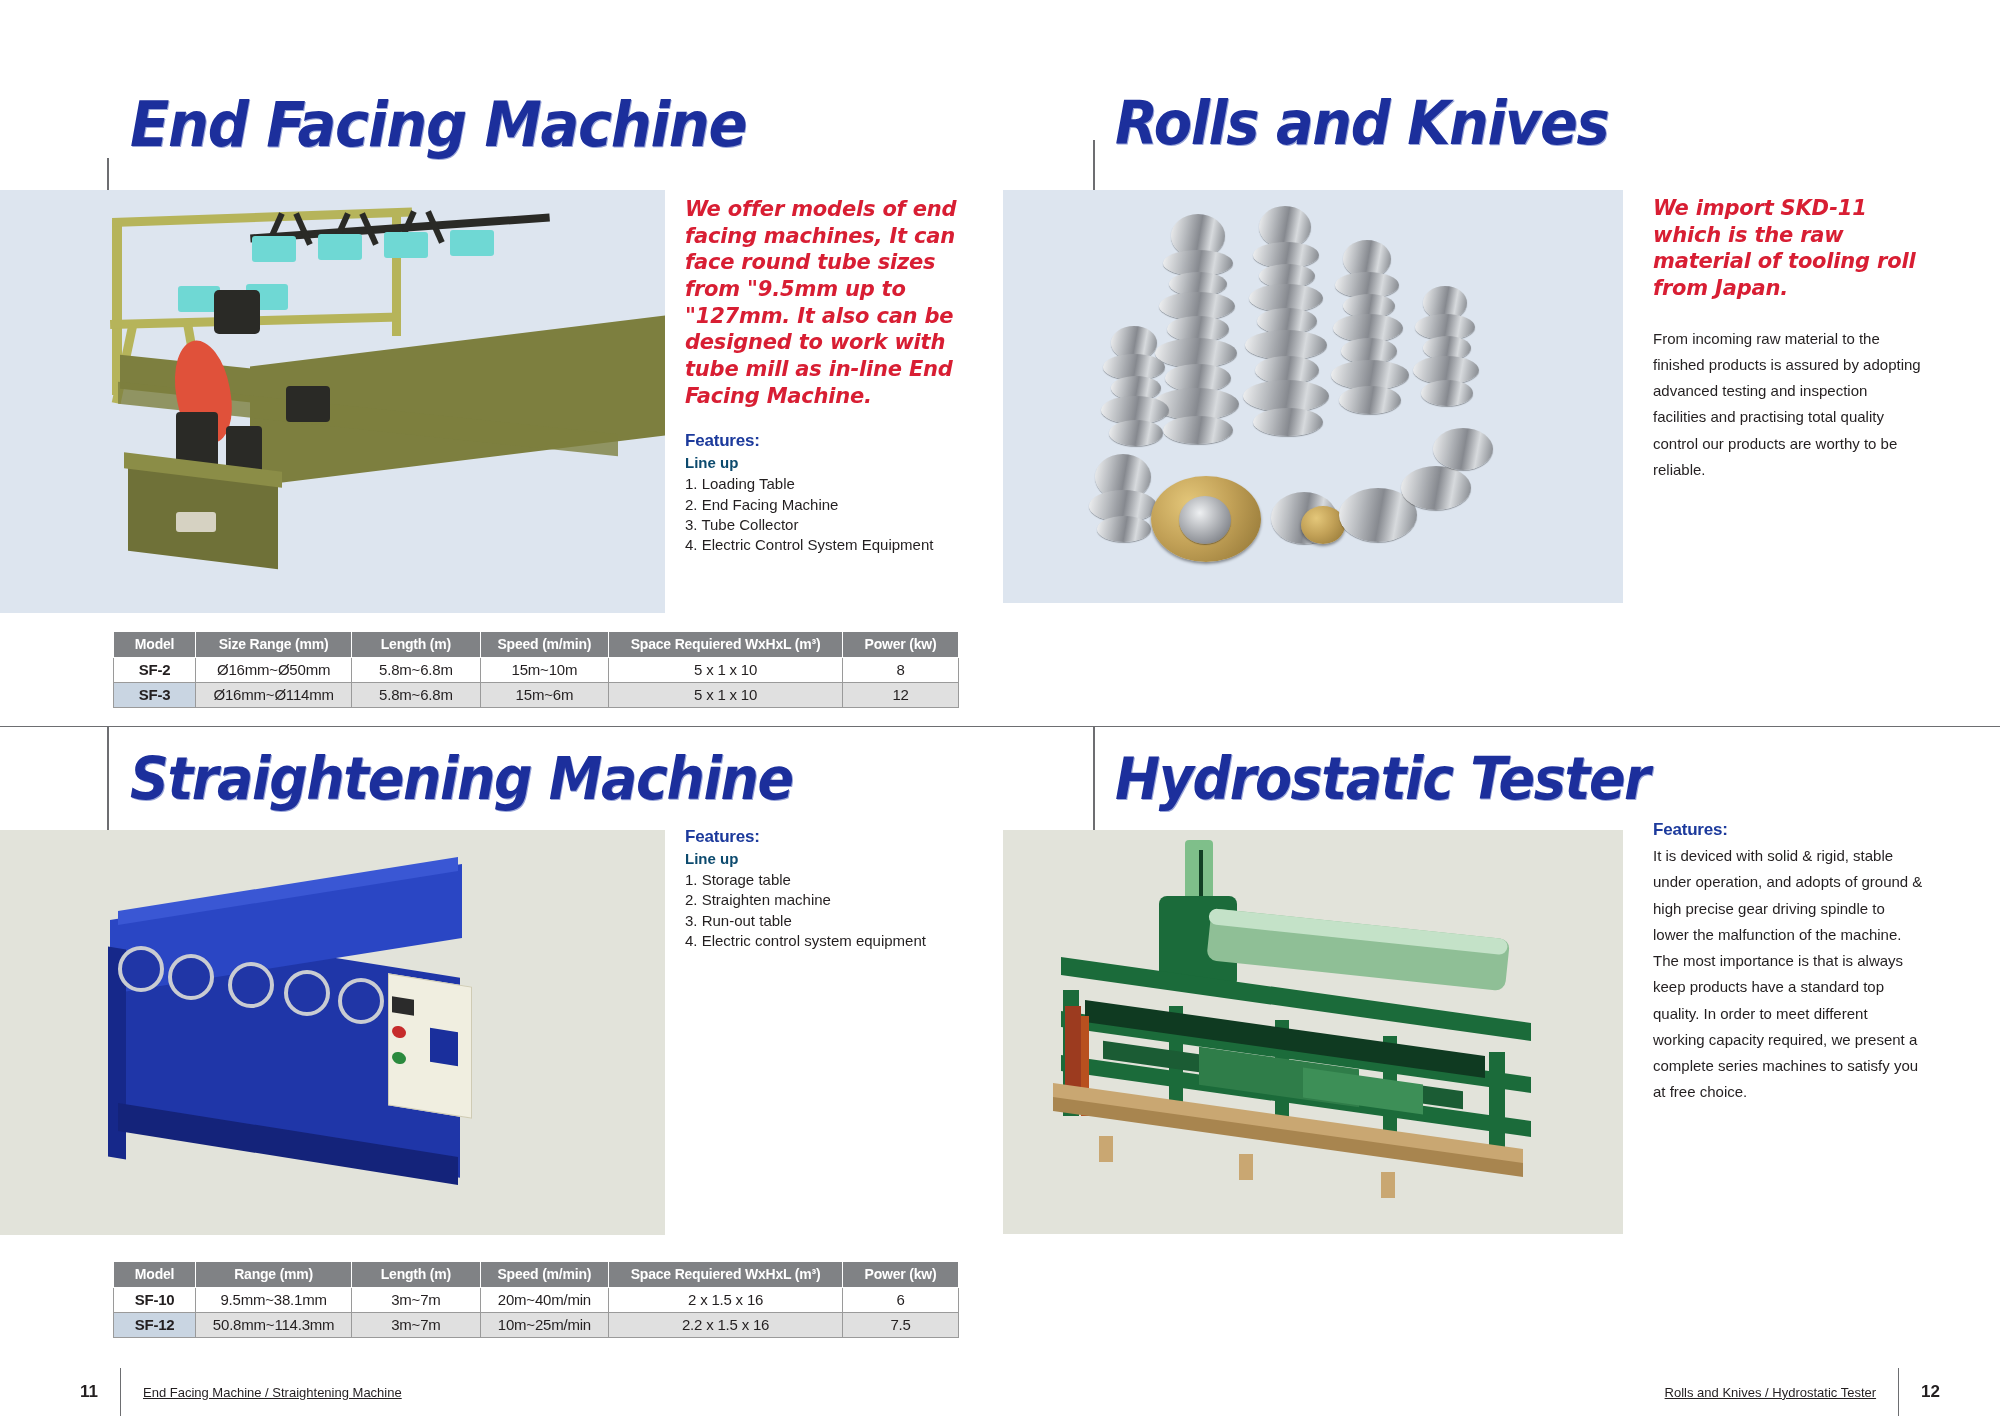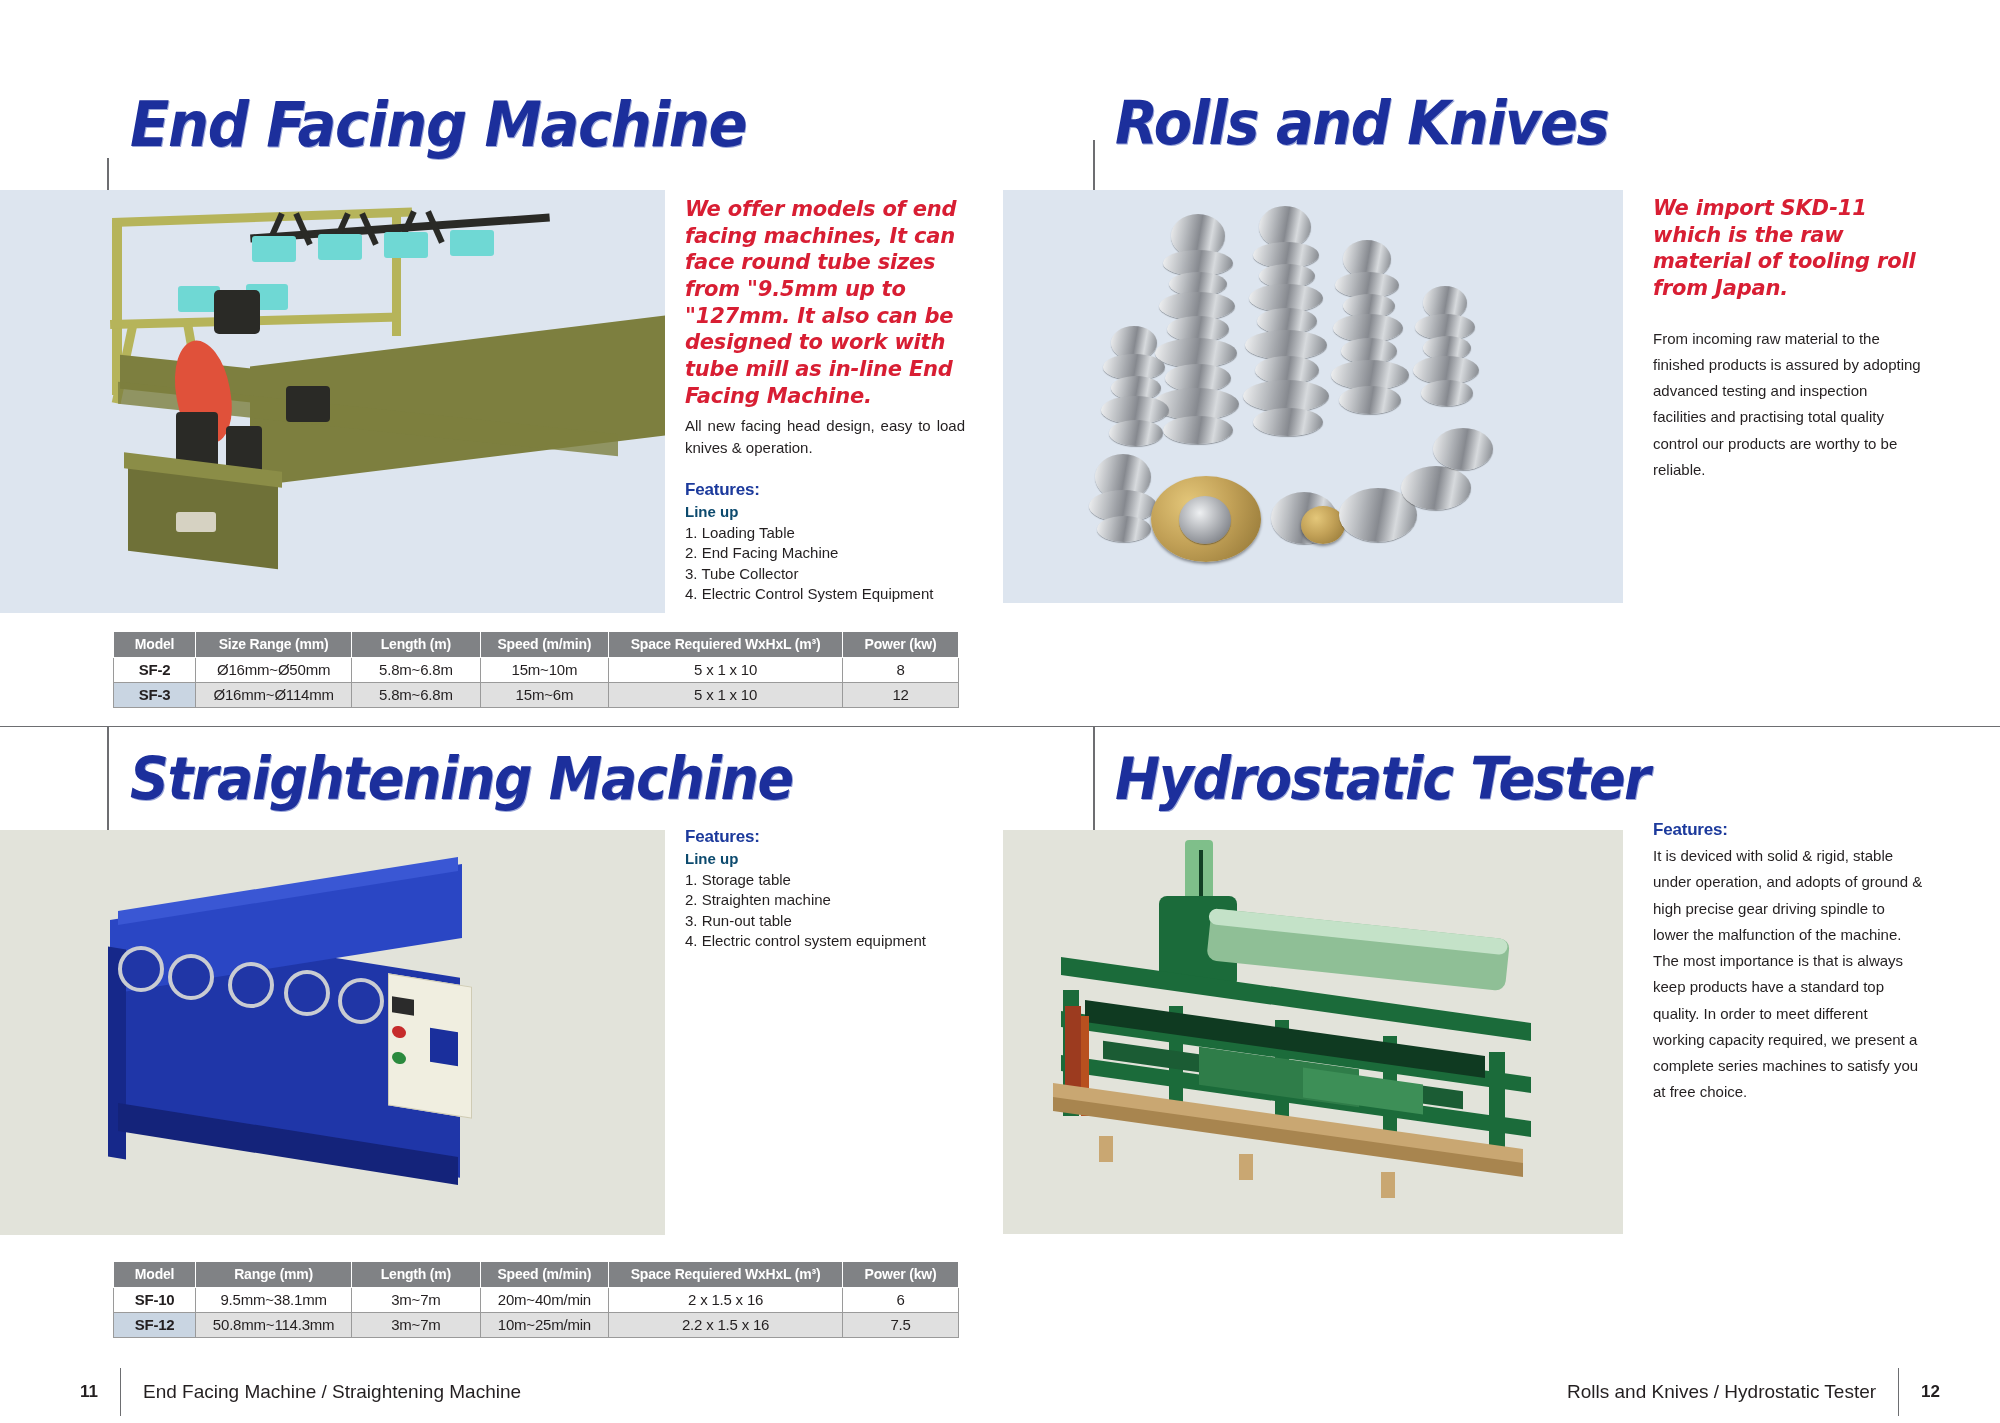--- a/index.html
+++ b/index.html
@@ -134,21 +134,21 @@
   .ht-tube{position:absolute;background:#8fbf96;border-radius:10px;}
   .ht-pale{position:absolute;background:#9ed3a6;}
   .ht-pallet{position:absolute;background:#c9a772;}
   .ht-dark{position:absolute;background:#123f24;}
 
   
   .footer{position:absolute;bottom:0;height:62px;}
   .footer-inner{display:flex;align-items:center;height:100%;gap:8px;}
   .pageno{font-weight:bold;font-size:17px;color:#231f20;}
   .footer-sep{width:1px;background:#6d6e71;height:48px;margin:0 14px;}
-  .footer-label{font-size:19px;color:#231f20;white-space:nowrap;}
+  .footer-label{font-size:13px;color:#231f20;white-space:nowrap;text-decoration:underline;}
 </style>
 </head>
 <body>
 
 <div class="spread">
 
   <div class="page page-left">
 
     <div class="section">
 
@@ -191,21 +191,20 @@
         <div class="efm-dark" style="left:226px;top:236px;width:36px;height:48px;border-radius:4px;"></div>
         <div class="efm-dark" style="left:286px;top:196px;width:44px;height:36px;border-radius:4px;"></div>
 
         <div class="efm-box" style="left:128px;top:276px;width:150px;height:94px;transform:skewY(7deg);"></div>
         <div class="efm-box" style="left:124px;top:272px;width:158px;height:16px;transform:skewY(7deg);background:#8b8d47;"></div>
         <div class="efm-dark" style="left:176px;top:322px;width:40px;height:20px;border-radius:3px;background:#d6d2c2;"></div>
       </div>
 
       <div class="txtcol" style="left:685px;top:196px;width:280px;">
         <p class="lead">We offer models of end facing machines, It can face round tube sizes from "9.5mm up to "127mm. It also can be designed to work with tube mill as in-line End Facing Machine.</p>
-        <p class="body-text">All new facing head design, easy to load knives &amp; operation.</p>
         <p class="feat-head">Features:</p>
         <p class="lineup">Line up</p>
         <ol class="lineup-list">
           <li>1. Loading Table</li>
           <li>2. End Facing Machine</li>
           <li>3. Tube Collector</li>
           <li>4. Electric Control System Equipment</li>
         </ol>
       </div>
 

